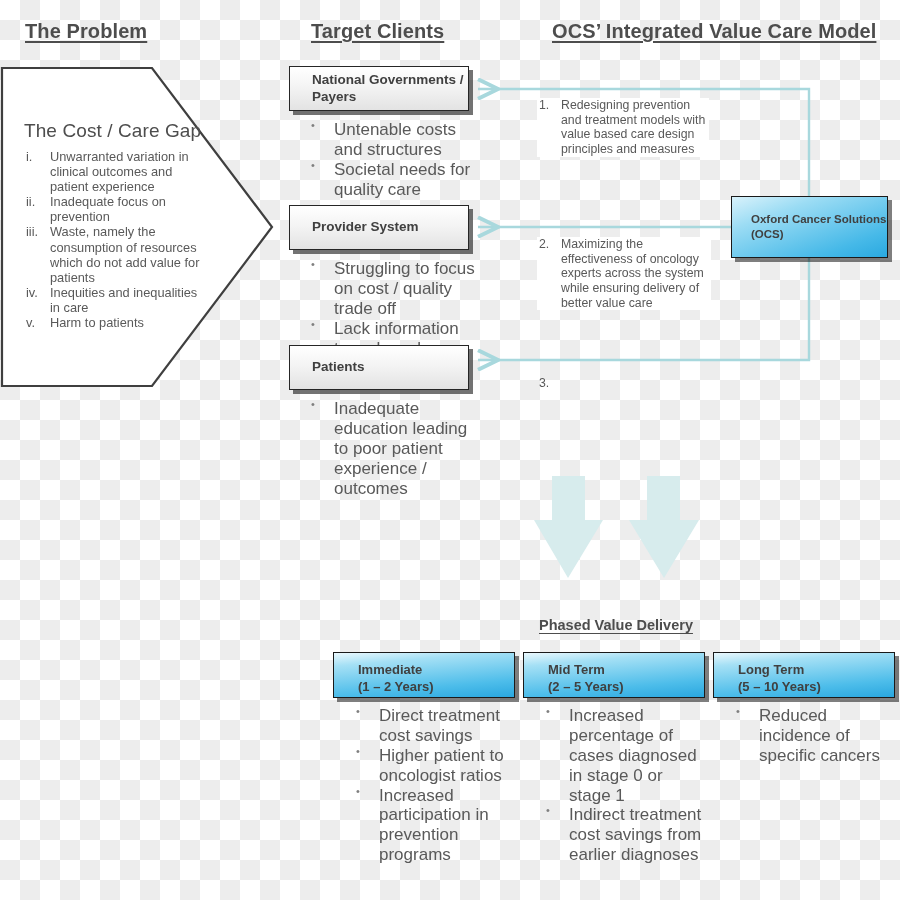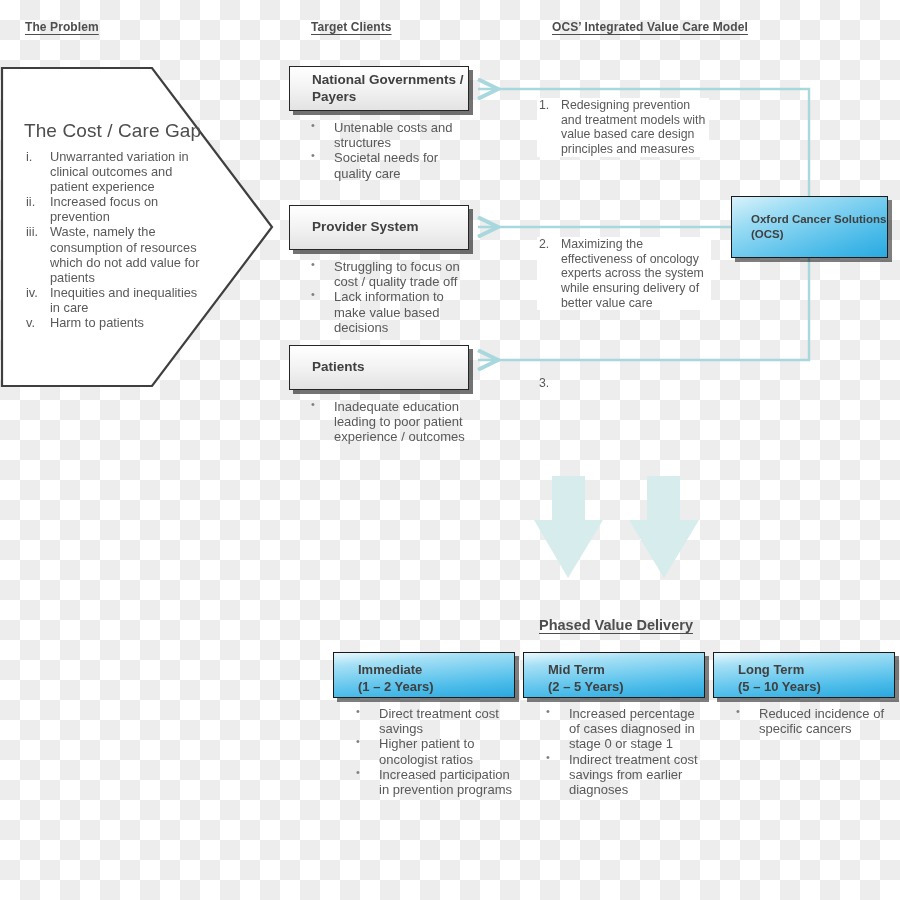--- a/index.html
+++ b/index.html
@@ -18,21 +18,21 @@
     background-image:
       linear-gradient(45deg, #ededed 25%, transparent 25%, transparent 75%, #ededed 75%, #ededed),
       linear-gradient(45deg, #ededed 25%, transparent 25%, transparent 75%, #ededed 75%, #ededed);
     background-size: 40px 40px;
     background-position: 0 0, 20px 20px;
   }
 
   
   .col-head {
     position: absolute;
-    font-size: 12px;
+    font-size: 20px;
     font-weight: bold;
     color: #4d4d4d;
     text-decoration: underline;
     text-underline-offset: 3px;
     white-space: nowrap;
     letter-spacing: .1px;
   }
 
   
   #problem-arrow {
@@ -83,21 +83,21 @@
     font-weight: bold;
     color: #404040;
     line-height: 1.25;
   }
 
   
   ul.bul {
     position: absolute;
     list-style: none;
     margin: 0; padding: 0;
-    font-size: 13px;
+    font-size: 17px;
     line-height: 1.17;
     color: #595959;
   }
   ul.bul li {
     position: relative;
     padding-left: 27px;
     margin-bottom: 0px;
   }
   ul.bul li:before {
     content: "\2022";
@@ -194,21 +194,21 @@
 
   <div id="problem-text">
     <div id="problem-title">The Cost / Care Gap</div>
     <ol class="roman">
       <li>
         <span class="rn">i.</span>
         <span>Unwarranted variation in clinical outcomes and patient experience</span>
       </li>
       <li>
         <span class="rn">ii.</span>
-        <span>Increased focus on prevention</span>
+        <span>Inadequate focus on prevention</span>
       </li>
       <li>
         <span class="rn">iii.</span>
         <span>Waste, namely the consumption of resources which do not add value for patients</span>
       </li>
       <li>
         <span class="rn">iv.</span>
         <span>Inequities and inequalities in care</span>
       </li>
       <li>

